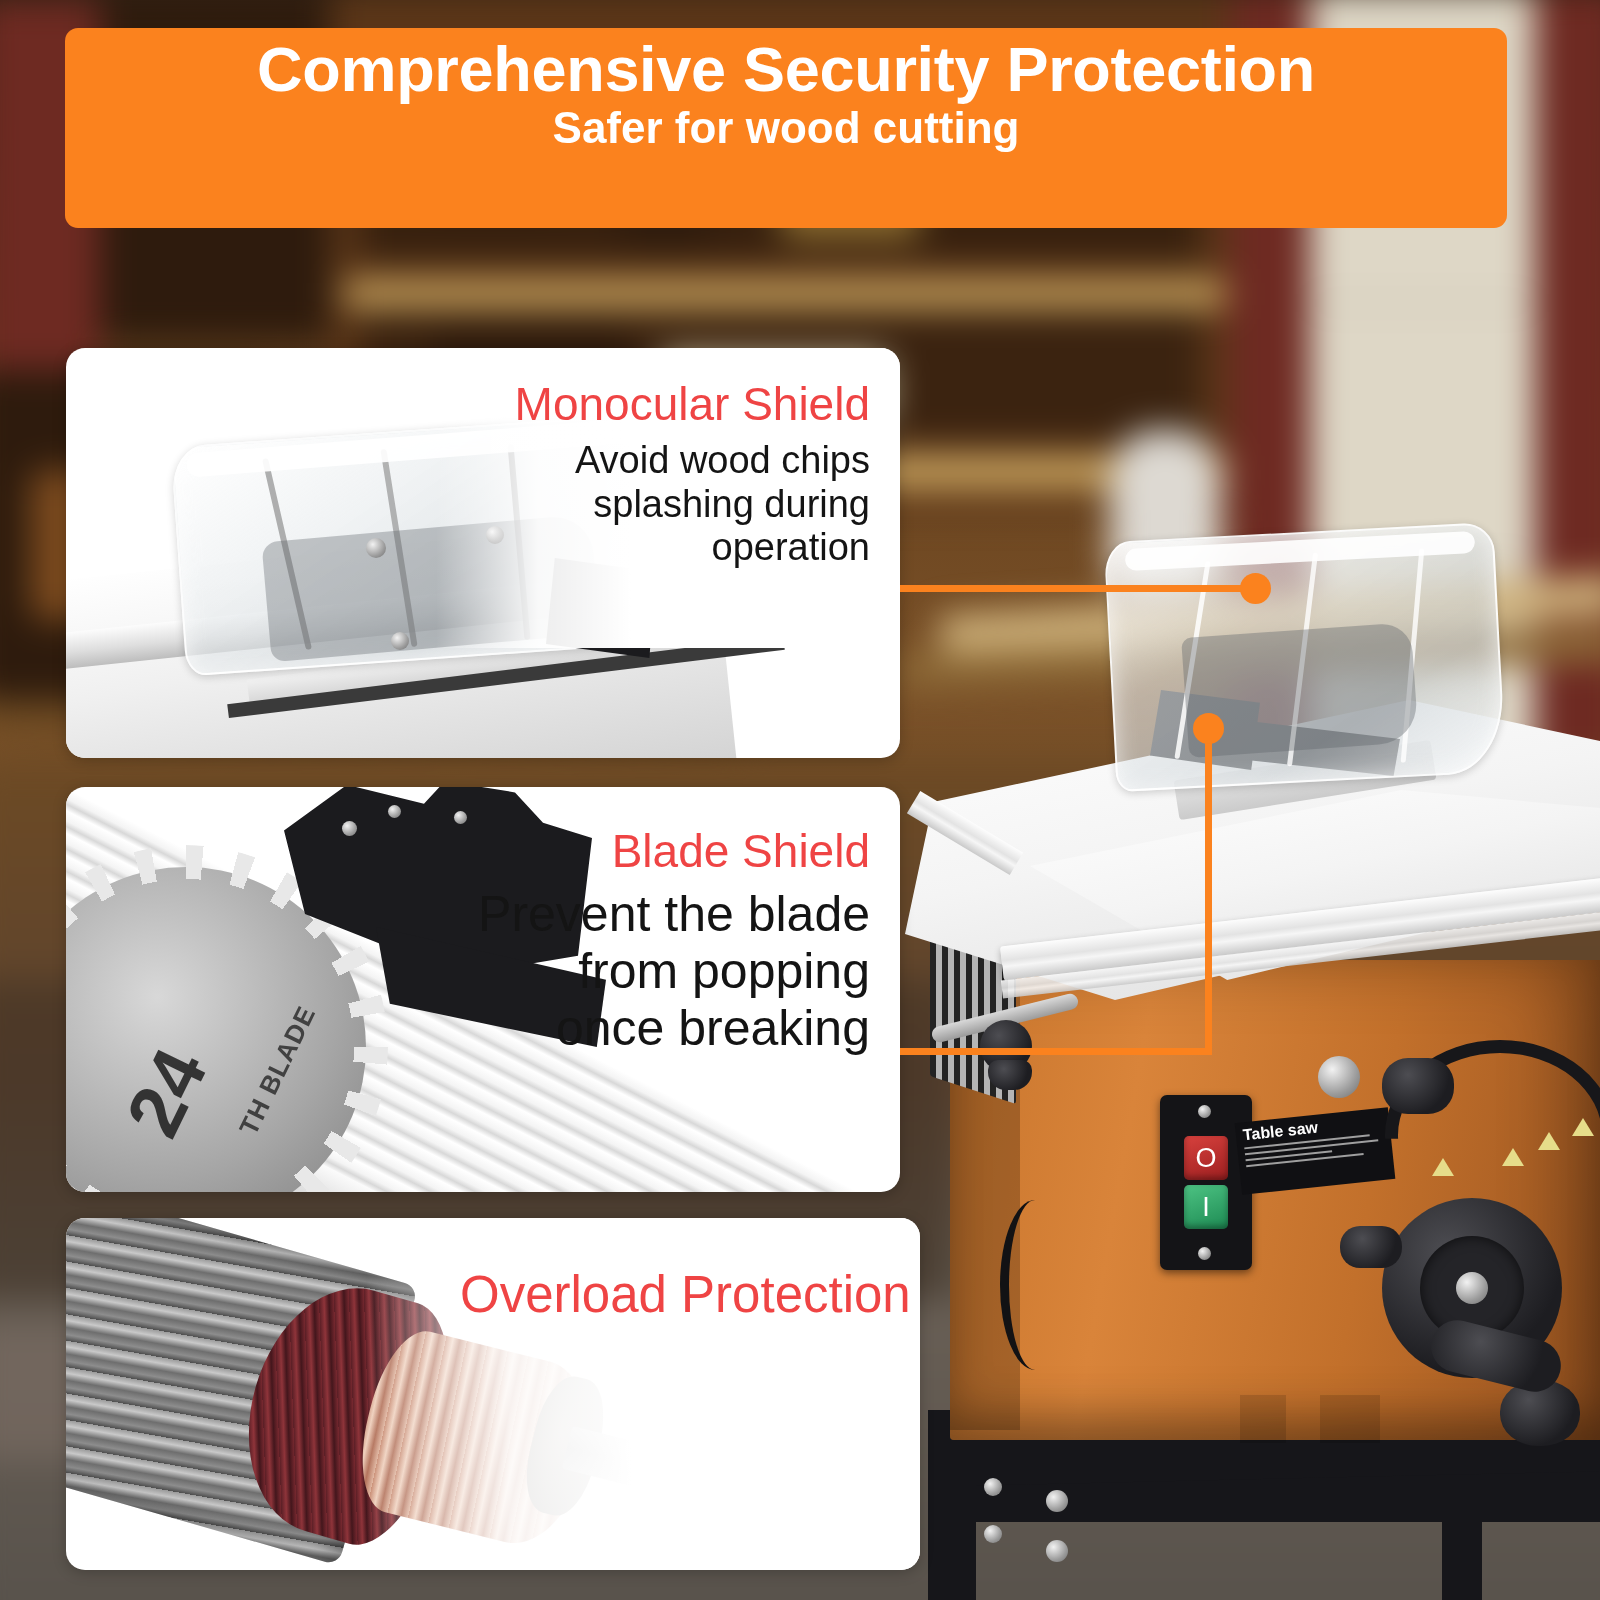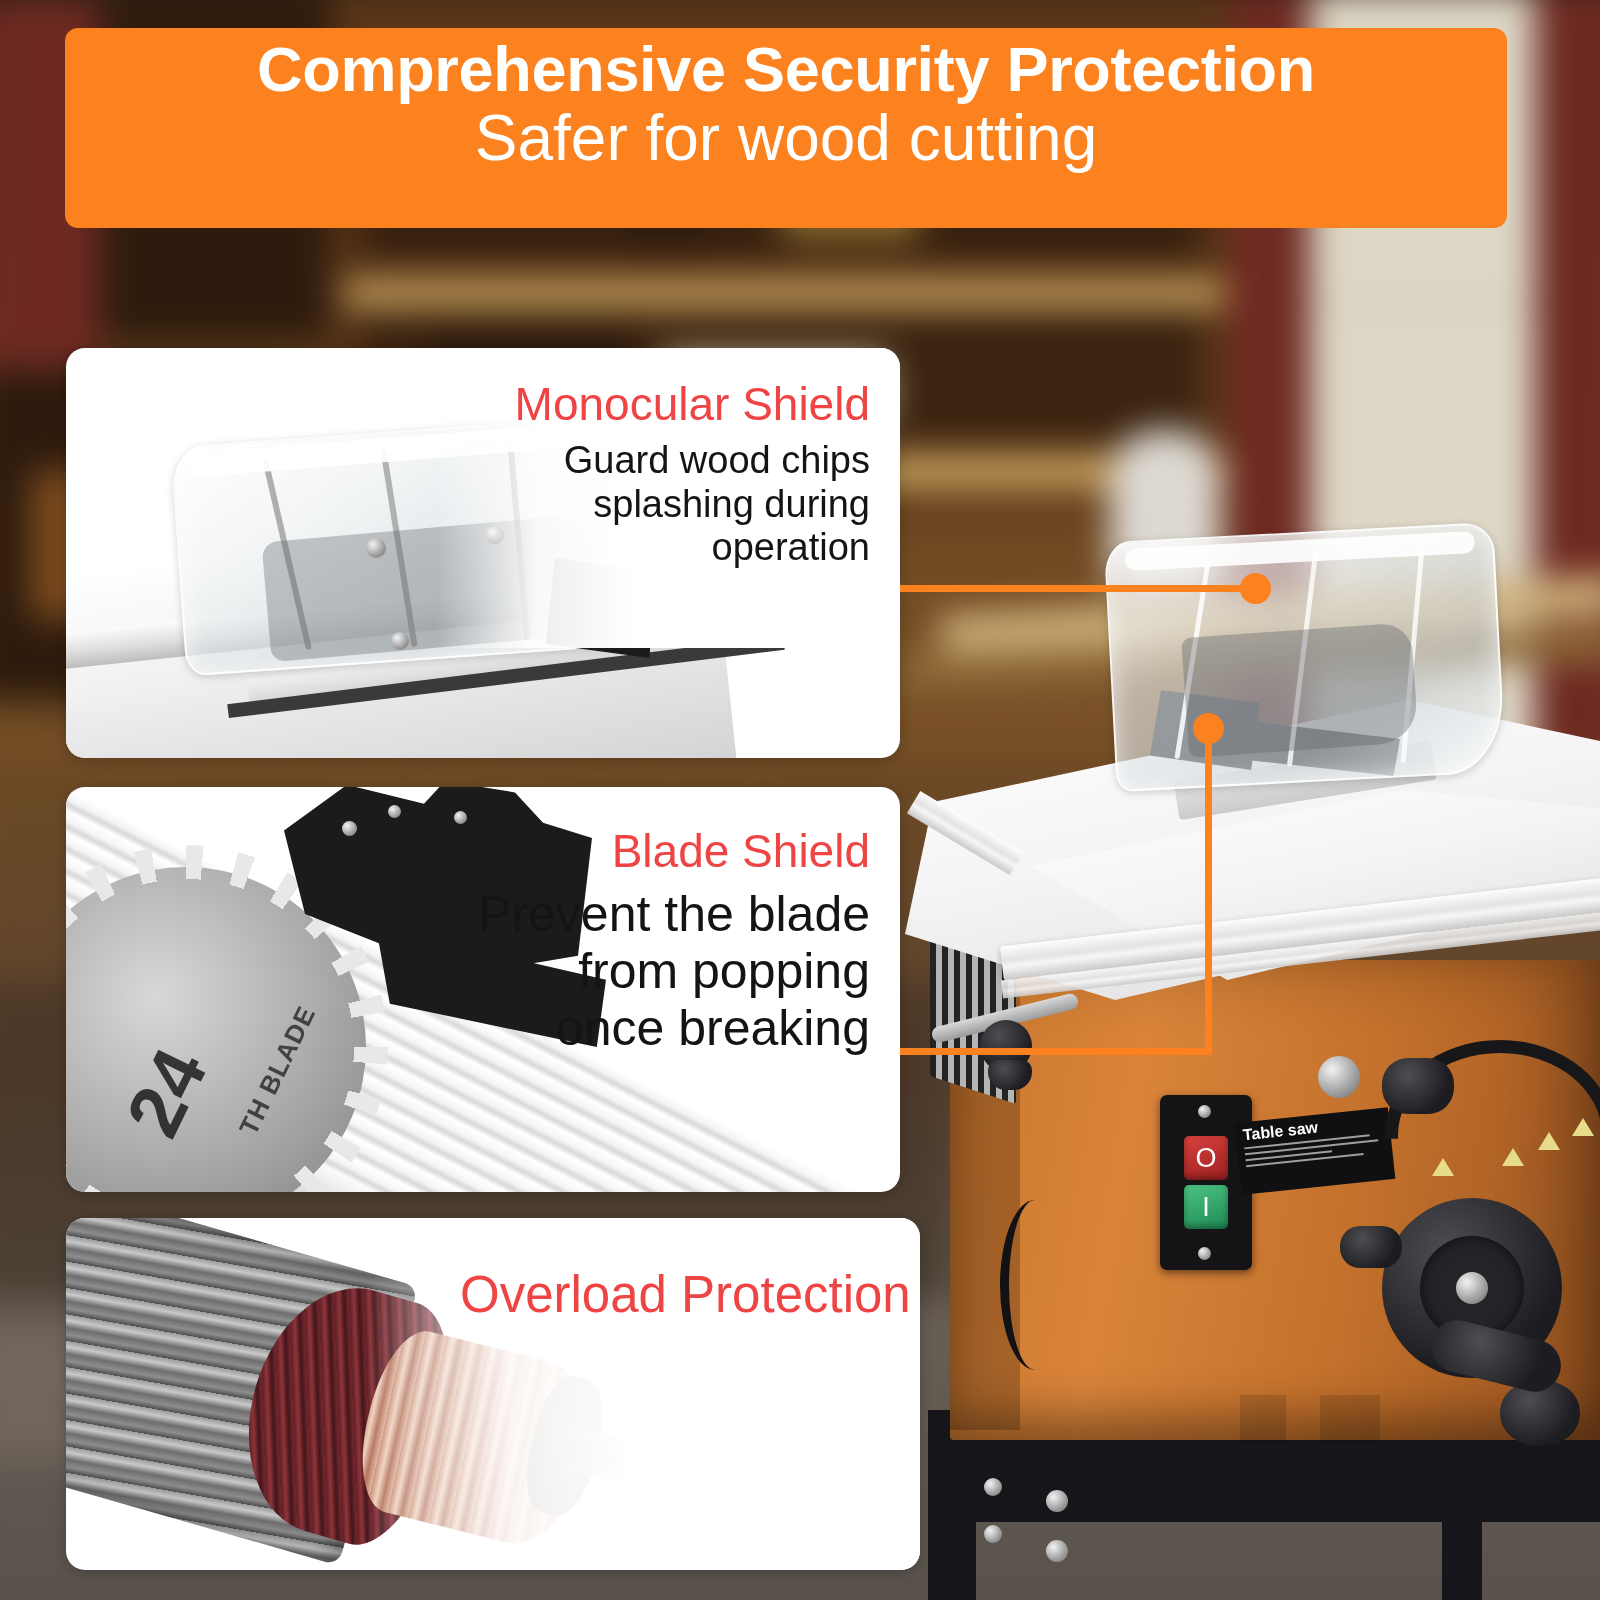--- a/index.html
+++ b/index.html
@@ -51,21 +51,21 @@
     display: flex; flex-direction: column;
     align-items: center; justify-content: flex-start;
     padding-top: 6px;
   }
   #banner-title {
     color: #ffffff; font-size: 63px; font-weight: bold;
     letter-spacing: -0.3px; line-height: 1.12;
     white-space: nowrap;
   }
   #banner-sub {
-    color: #ffffff; font-size: 64px; font-weight: normal;
+    color: #ffffff; font-size: 44px; font-weight: bold;
     line-height: 1.12; margin-top: -2px; white-space: nowrap;
   }
 
   
   .prod { position: absolute; }
 
   .tabletop {
     background: linear-gradient(168deg, #ffffff 0%, #f4f4f4 45%, #dcdcdc 100%);
   }
   .rail-alum {
@@ -375,21 +375,21 @@
                 clip-path:polygon(8% 0%,100% 14%,94% 100%,0% 86%);"></div>
     <div class="bolt" style="left:300px;top:190px;width:20px;height:20px;"></div>
     <div class="bolt" style="left:420px;top:178px;width:18px;height:18px;"></div>
     <div class="bolt" style="left:325px;top:284px;width:18px;height:18px;"></div>
 
     <div style="position:absolute;left:370px;top:0;width:464px;height:300px;
                 background:linear-gradient(90deg,rgba(255,255,255,0),rgba(255,255,255,.92) 22%,#fff 42%);"></div>
 
     <div class="card-text" style="left:404px;top:32px;width:400px;">
       <div class="card-title" style="font-size:46px;">Monocular Shield</div>
-      <div class="card-desc" style="font-size:38px;margin-top:10px;">Guard wood chips splashing during operation</div>
+      <div class="card-desc" style="font-size:38px;margin-top:10px;">Avoid wood chips splashing during operation</div>
     </div>
   </div>
 
   <div class="card" style="left:66px;top:787px;width:834px;height:405px;">
 
     <div style="position:absolute;left:-120px;top:-60px;width:1100px;height:230px;
                 transform:rotate(27deg);transform-origin:0 0;
                 background:repeating-linear-gradient(180deg,
                   #ffffff 0px,#f4f4f4 9px,#d8d8d8 14px,#ffffff 20px);"></div>
     <div style="position:absolute;left:-190px;top:150px;width:1180px;height:120px;

